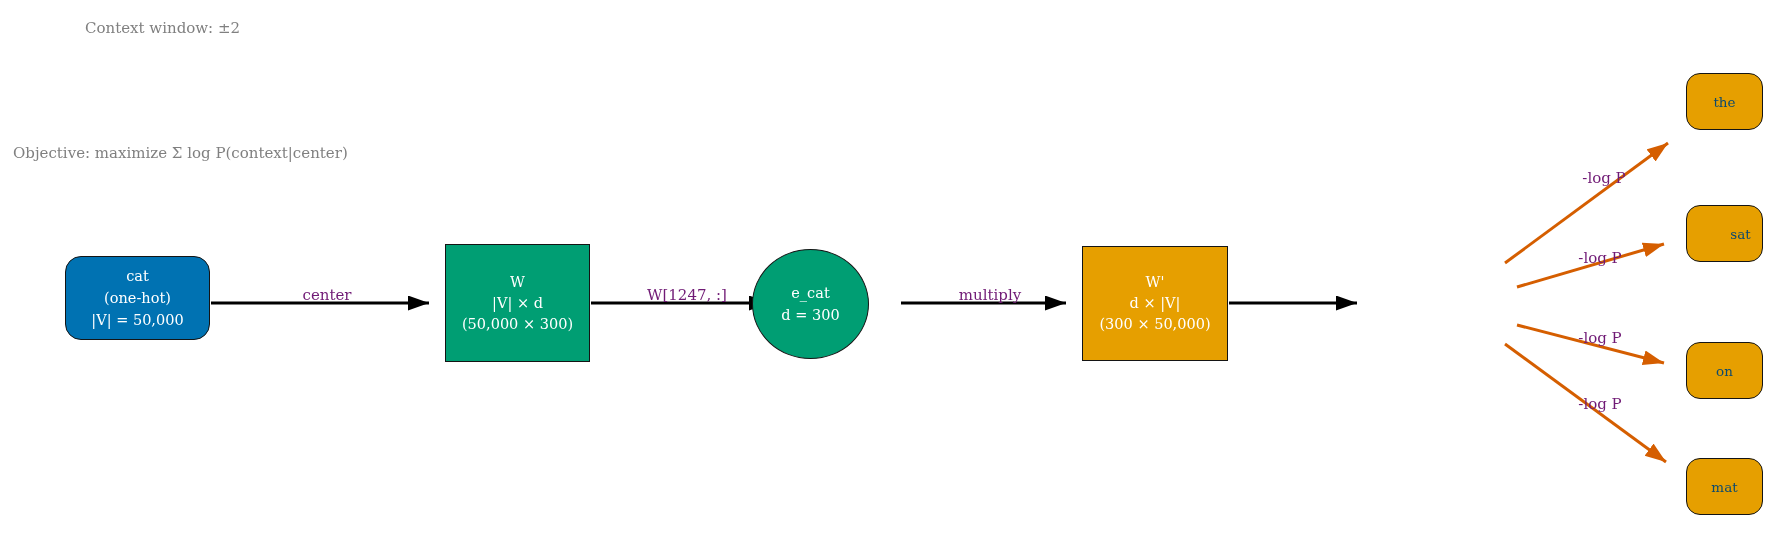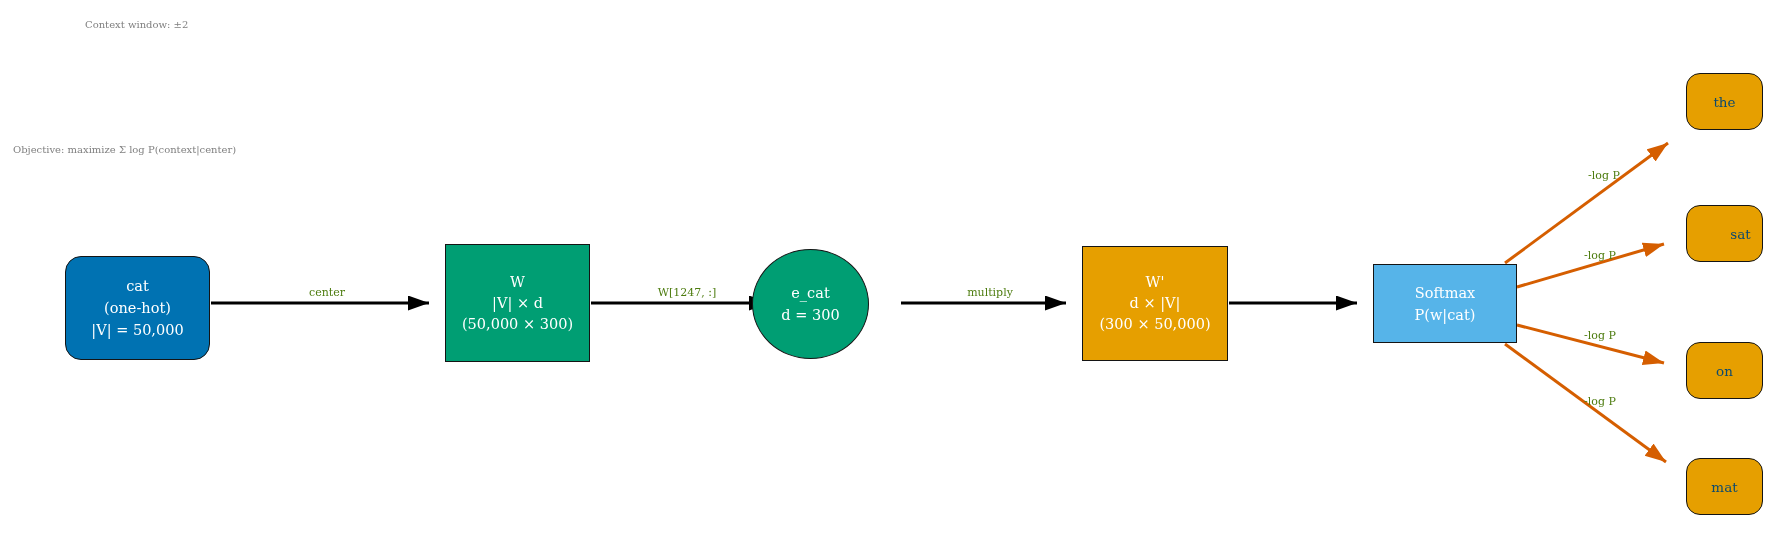--- a/index.html
+++ b/index.html
@@ -6,53 +6,53 @@
   #canvas{
     position:relative;
     width:1768px;height:539px;
     background:#ffffff;
     font-family:"DejaVu Serif", serif;
     overflow:hidden;
   }
   .note{
     position:absolute;
     color:#808080;
-    font-size:10px;
+    font-size:15px;
     white-space:nowrap;
   }
   #edges-layer{position:absolute;left:0;top:0;}
   .node{
     position:absolute;
     display:flex;flex-direction:column;
     justify-content:center;align-items:center;
     text-align:center;
     color:#ffffff;
     font-size:14.5px;
     line-height:22px;
     border:1.6px solid #141414;
     box-sizing:border-box;
     white-space:nowrap;
   }
-  .node-center{left:65px;top:256px;width:145px;height:104px;background:#0072B2;border-radius:16px;}
+  .node-center{left:65px;top:256px;width:145px;height:84px;background:#0072B2;border-radius:16px;}
   .node-wmatrix{left:445px;top:244px;width:145px;height:118px;background:#009E73;line-height:21px;}
   .node-evec{left:752px;top:249px;width:117px;height:110px;background:#009E73;border-radius:50%;}
   .node-wprime{left:1082px;top:246px;width:146px;height:115px;background:#E69F00;line-height:21px;}
   .node-softmax{left:1373px;top:264px;width:144px;height:79px;background:#56B4E9;}
   .context-word{
     position:absolute;left:1686px;width:77px;height:57px;
     background:#E69F00;border-radius:14px;
     display:flex;justify-content:center;align-items:center;
     color:#0c4a6e;font-size:13.5px;
     border:1.6px solid #141414;box-sizing:border-box;
   }
   .cw-the{top:73px;} .cw-sat{top:205px;padding-left:32px;} .cw-on{top:342px;} .cw-mat{top:458px;}
   .edge-label{
     position:absolute;
-    color:#4d7c0f;
-    font-size:11px;
+    color:#701a75;
+    font-size:15px;
     white-space:nowrap;
     transform:translateX(-50%);
   }
 </style>
 </head>
 <body>
 
 <div id="canvas">
 
   <svg id="edges-layer" width="1768" height="539" viewBox="0 0 1768 539">
@@ -94,24 +94,20 @@
     <div>e_cat</div>
     <div>d = 300</div>
   </div>
 
   <div class="node node-wprime">
     <div>W'</div>
     <div>d × |V|</div>
     <div>(300 × 50,000)</div>
   </div>
 
-  <div class="node node-softmax">
-    <div>Softmax</div>
-    <div>P(w|cat)</div>
-  </div>
 
   <div class="context-word cw-the">
     <span>the</span>
   </div>
   <div class="context-word cw-sat">
     <span>sat</span>
   </div>
   <div class="context-word cw-on">
     <span>on</span>
   </div>

